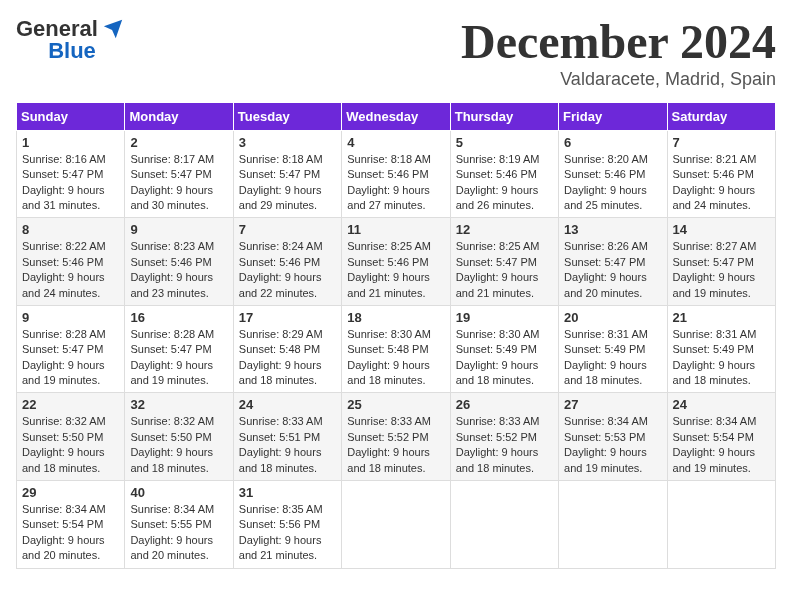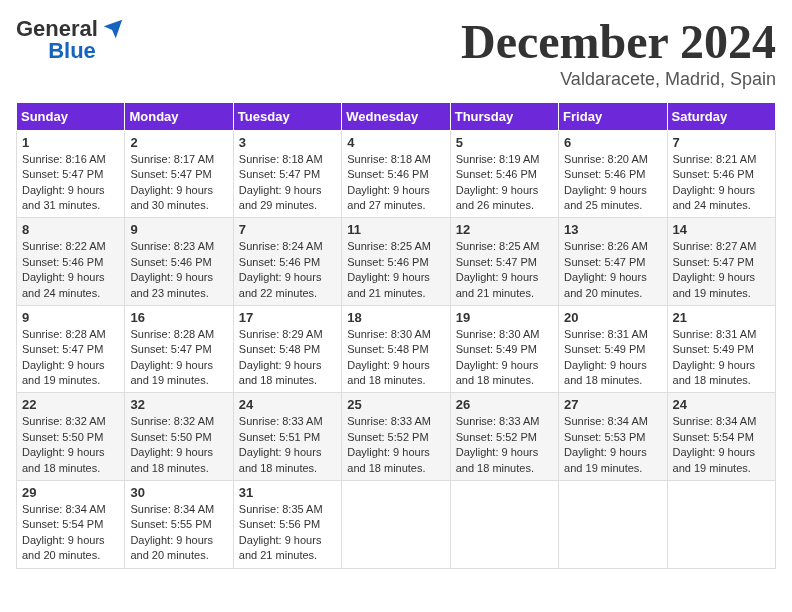--- a/index.html
+++ b/index.html
@@ -229,21 +229,21 @@
           <span class="day-number">24</span>
           <div class="day-info">Sunrise: 8:34 AM<br>Sunset: 5:54 PM<br>Daylight: 9 hours and 19 minutes.</div>
         </td>
       </tr>
       <tr>
         <td>
           <span class="day-number">29</span>
           <div class="day-info">Sunrise: 8:34 AM<br>Sunset: 5:54 PM<br>Daylight: 9 hours and 20 minutes.</div>
         </td>
         <td>
-          <span class="day-number">30</span>
+          <span class="day-number">40</span>
           <div class="day-info">Sunrise: 8:34 AM<br>Sunset: 5:55 PM<br>Daylight: 9 hours and 20 minutes.</div>
         </td>
         <td>
           <span class="day-number">31</span>
           <div class="day-info">Sunrise: 8:35 AM<br>Sunset: 5:56 PM<br>Daylight: 9 hours and 21 minutes.</div>
         </td>
         <td class="empty-cell"></td>
         <td class="empty-cell"></td>
         <td class="empty-cell"></td>
         <td class="empty-cell"></td>

